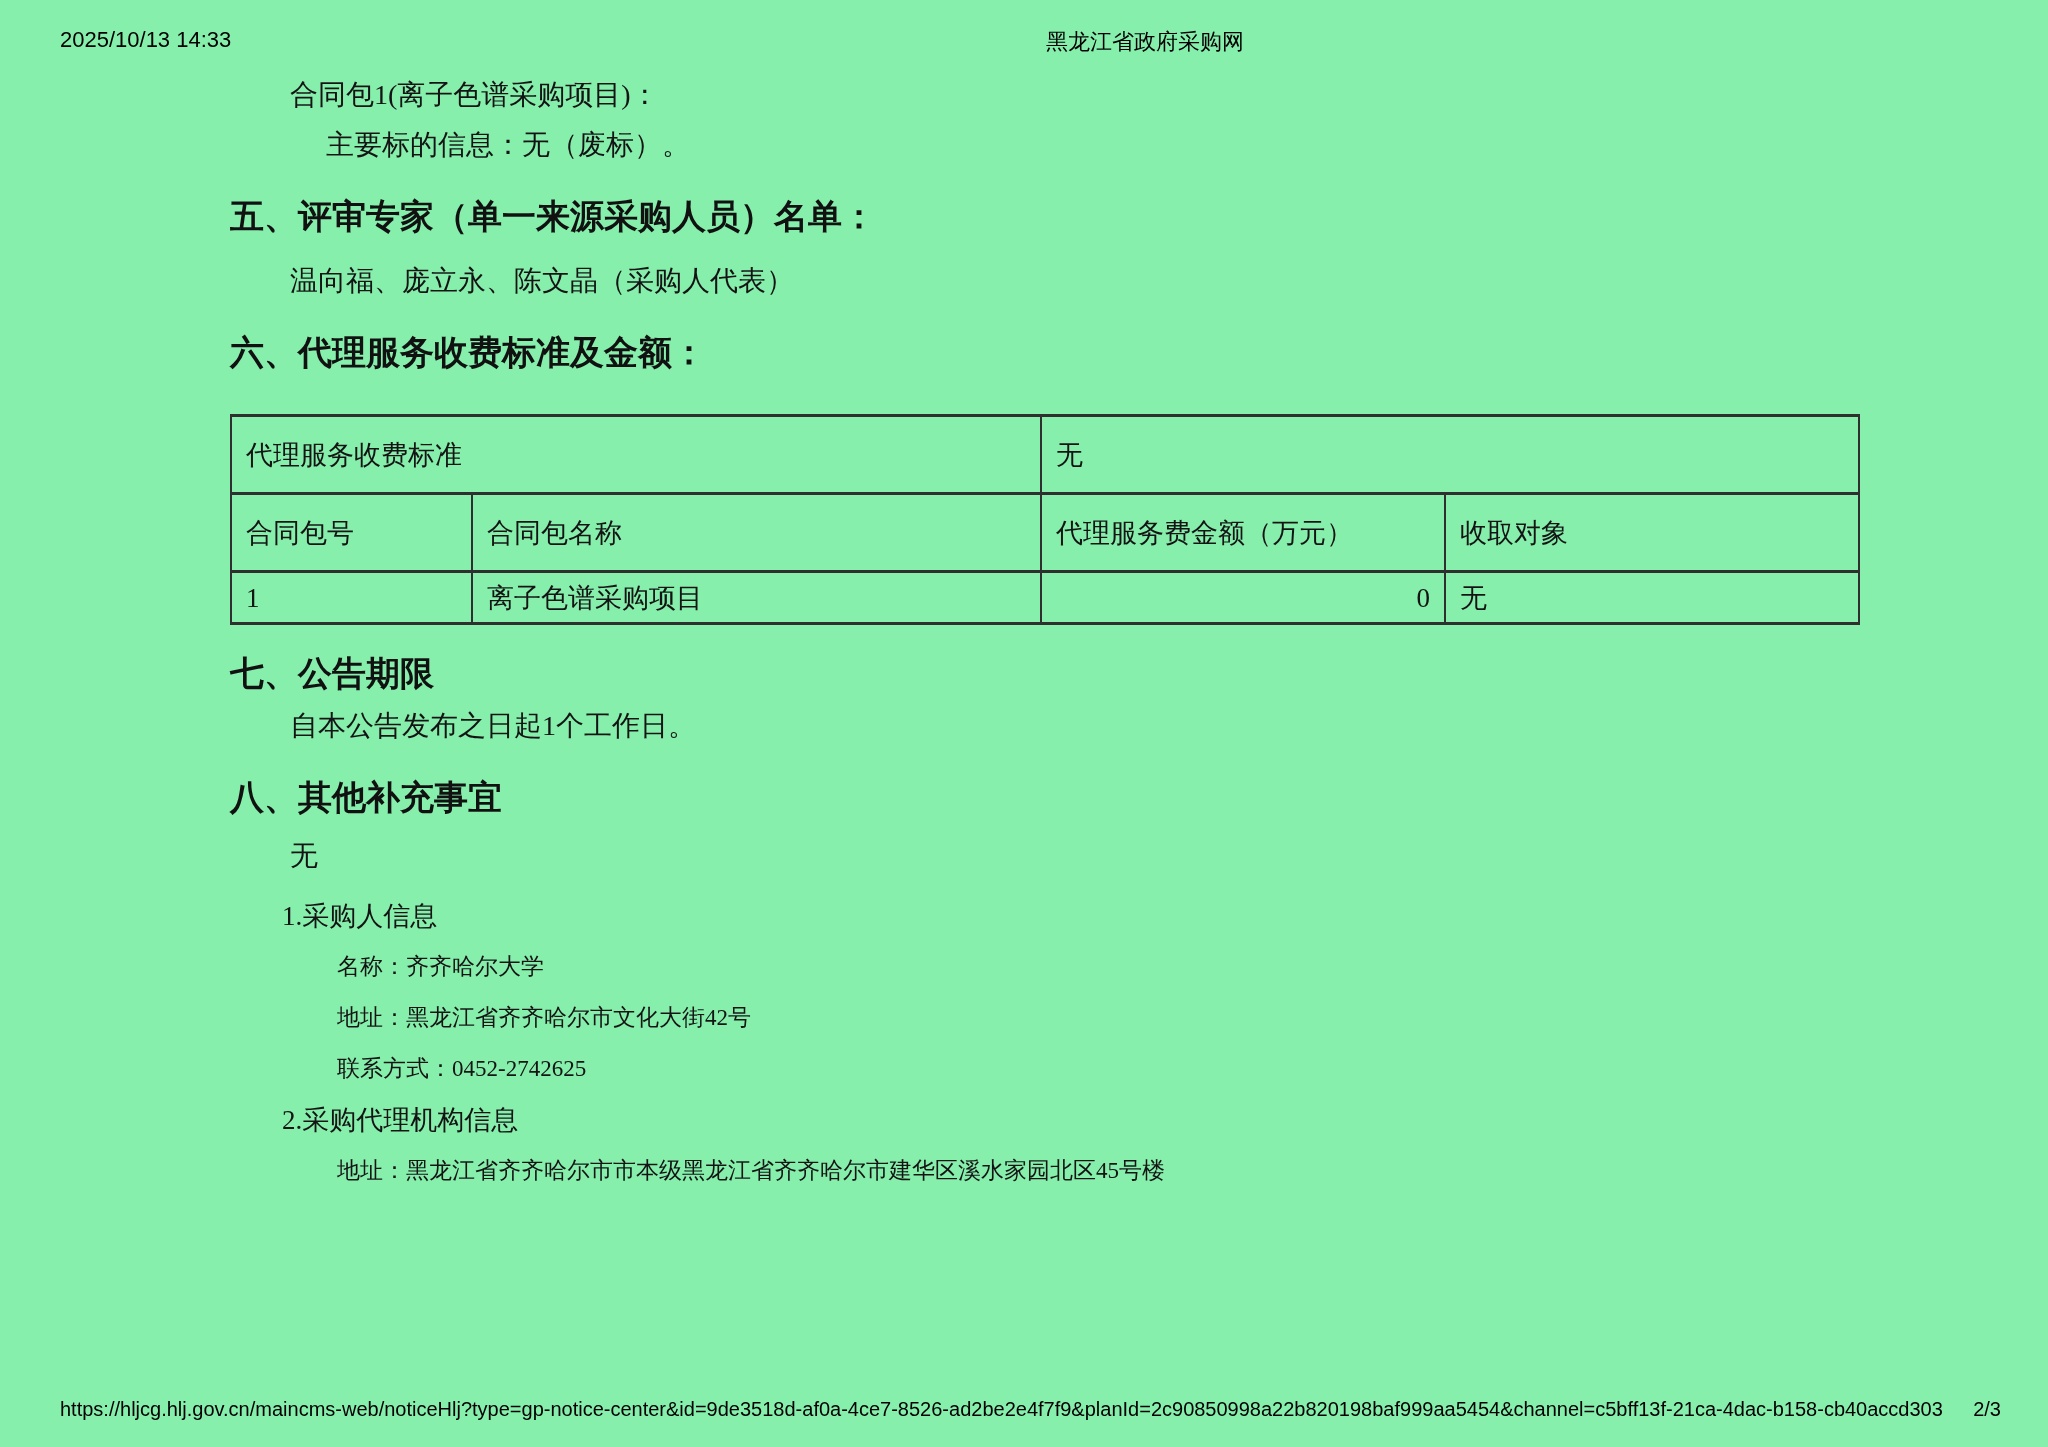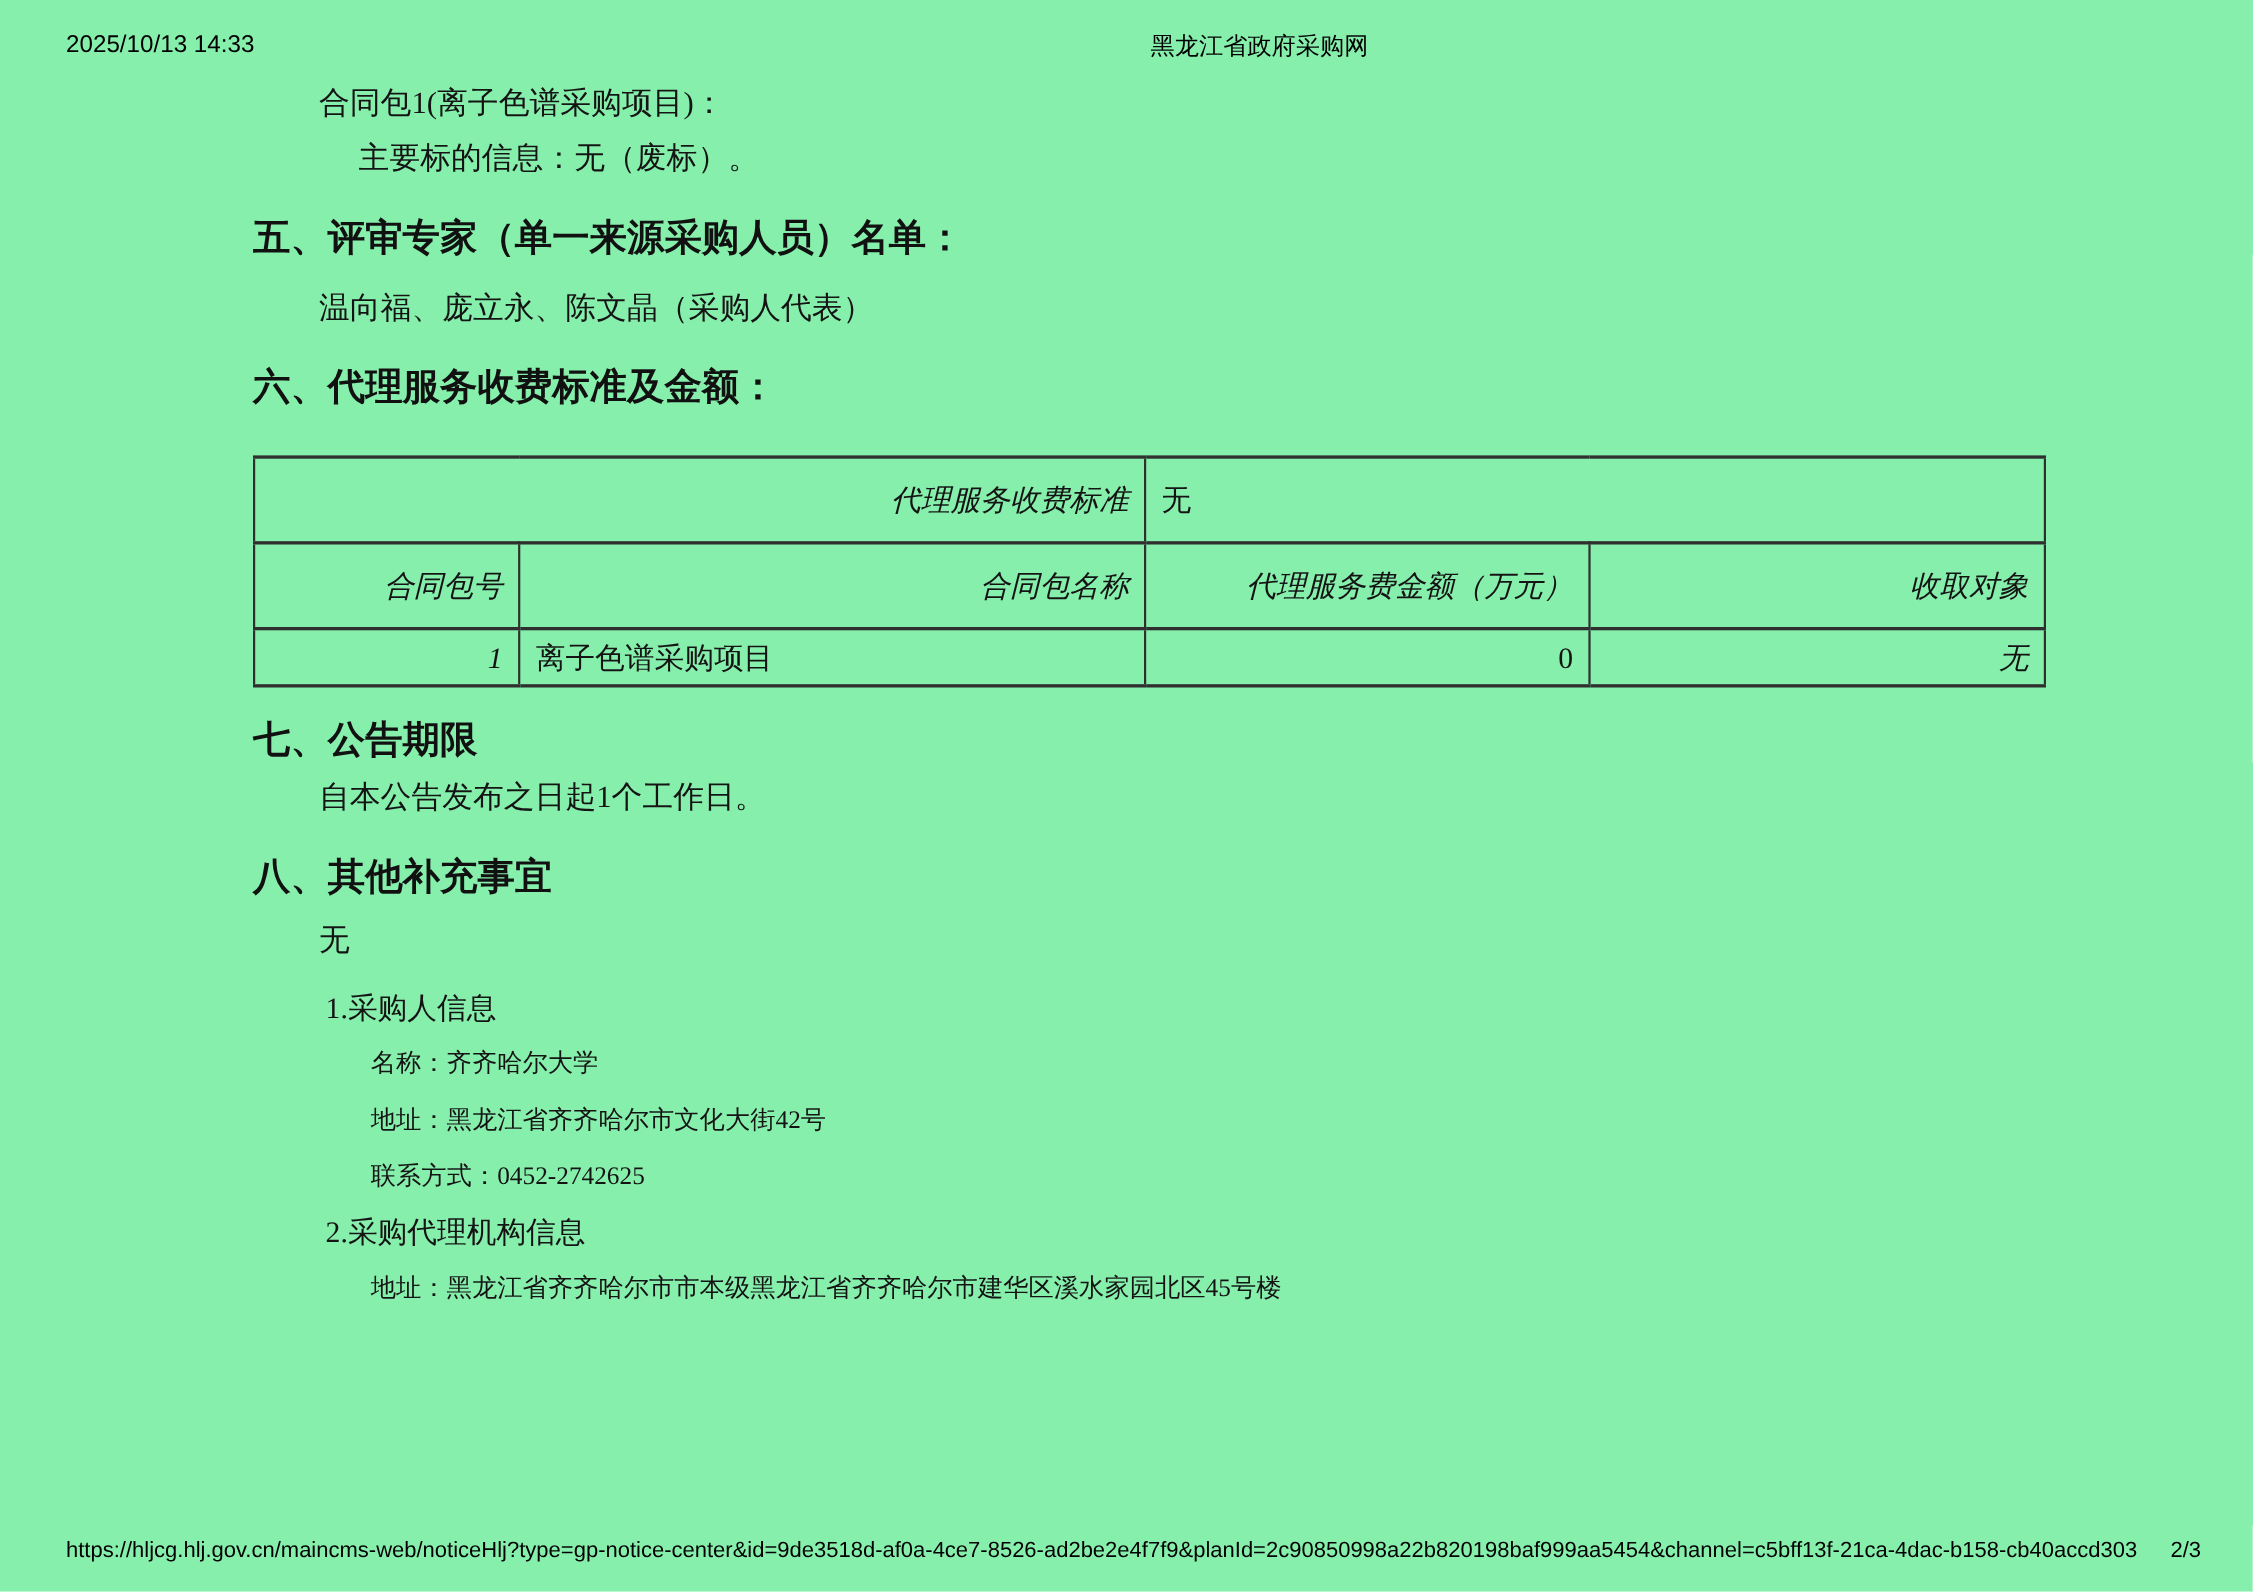--- a/index.html
+++ b/index.html
@@ -20,21 +20,21 @@
   .hdr-timestamp { position:absolute; top:27px; left:60px; }
   .hdr-title     { position:absolute; top:27px; left:1046px; }
 
   .content {
     position:absolute; top:78px; left:230px; width:1680px;
     font-size:28px; line-height:34px; color:#141414;
   }
   .sec-h { font-size:34px; line-height:38px; font-weight:600; color:#111; }
   .ind-1   { margin-left:60px; }
   .ind-2   { margin-left:96px; }
-  .ind-num { margin-left:66px;  font-size:27px; }
+  .ind-num { margin-left:52px;  font-size:27px; }
   .ind-3   { margin-left:107px; font-size:23px; }
 
   .mt-pkg-detail { margin-top:16px; }
   .mt-h5  { margin-top:36px; }
   .mt-p5  { margin-top:28px; }
   .mt-h6  { margin-top:36px; }
   .mt-h7  { margin-top:30px; }
   .mt-p7  { margin-top:16px; }
   .mt-h8  { margin-top:36px; }
   .mt-p8  { margin-top:22px; }
@@ -52,21 +52,21 @@
     border:2px solid #2f2f2f;
     font-size:27px;
     line-height:32px;
     vertical-align:middle;
     padding:0 14px;
     color:#141414;
   }
   .fee-table tr.r1 td, .fee-table tr.r2 td { height:78px; }
   .fee-table tr.r3 td { height:52px; }
   .fee-table .hline { border-top-width:3px; border-bottom-width:3px; }
-  .ta-c { text-align:right;font-style:italic; }
+  .ta-c { text-align:left; }
   .ta-l { text-align:left; }
   .ta-r { text-align:right; padding-right:18px; }
 
   .print-footer {
     position:absolute; left:60px; right:47px; top:1398px;
     display:flex; justify-content:space-between; align-items:flex-start;
     font-family:"Liberation Sans","DejaVu Sans",sans-serif;
     font-size:20px; color:#000;
   }
   .print-footer .url { white-space:nowrap; overflow:hidden; }

